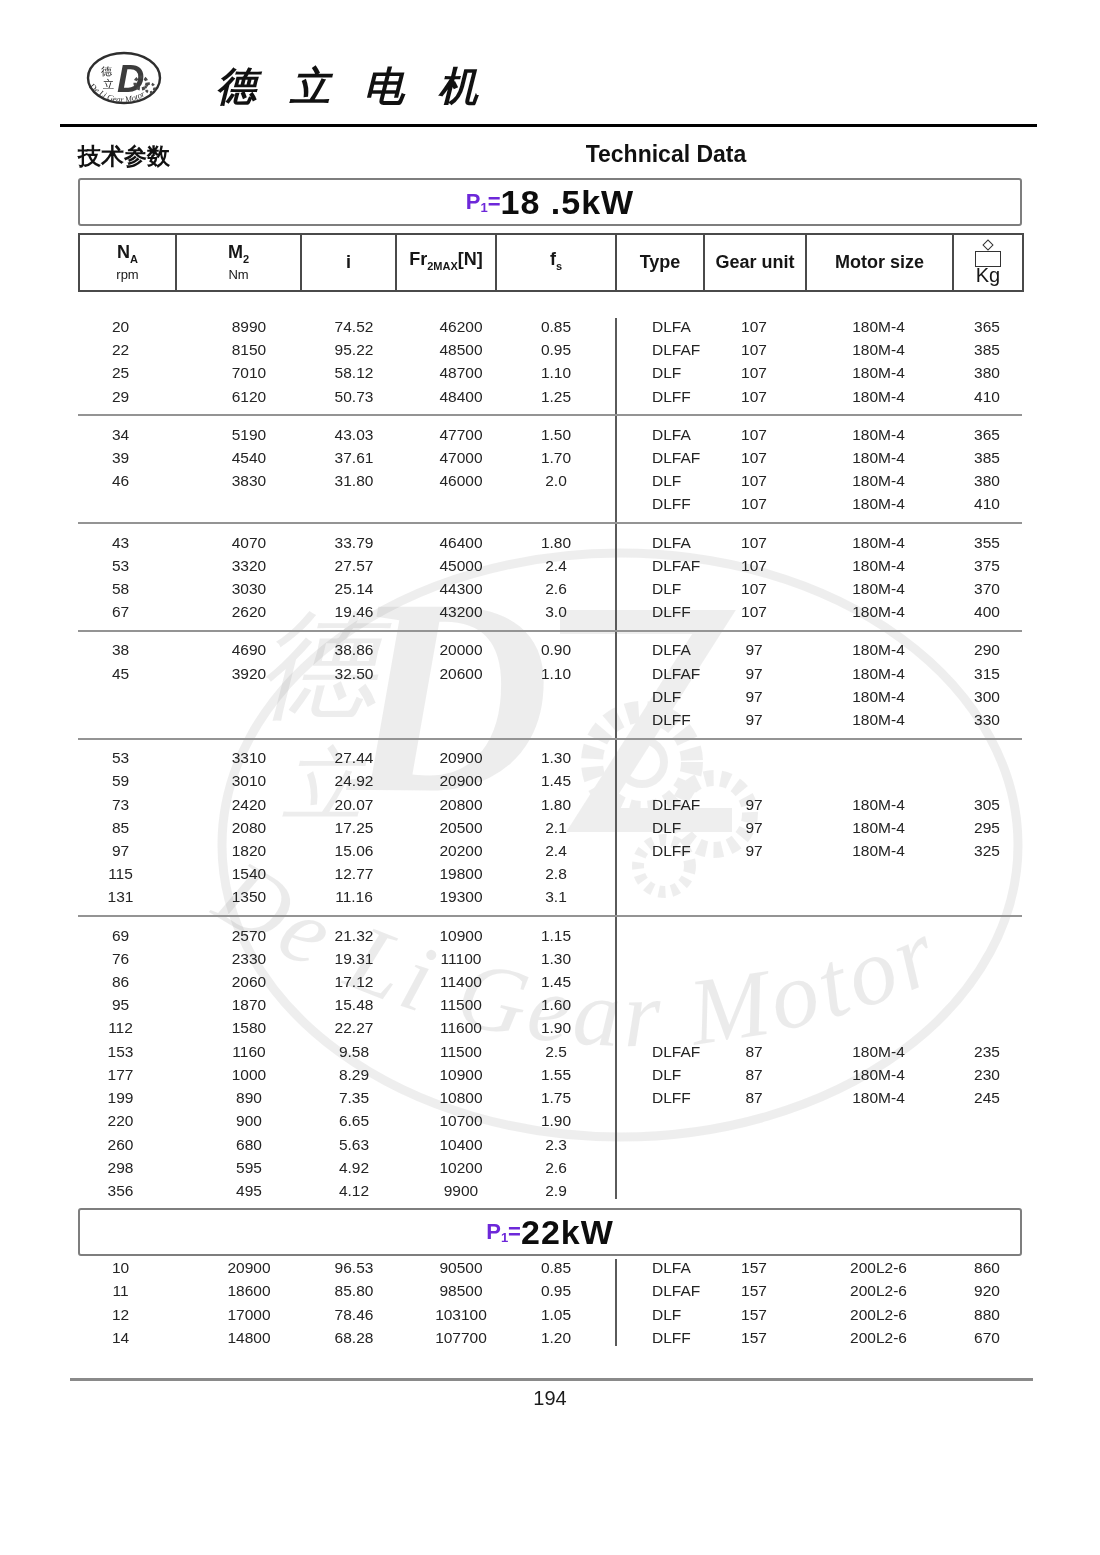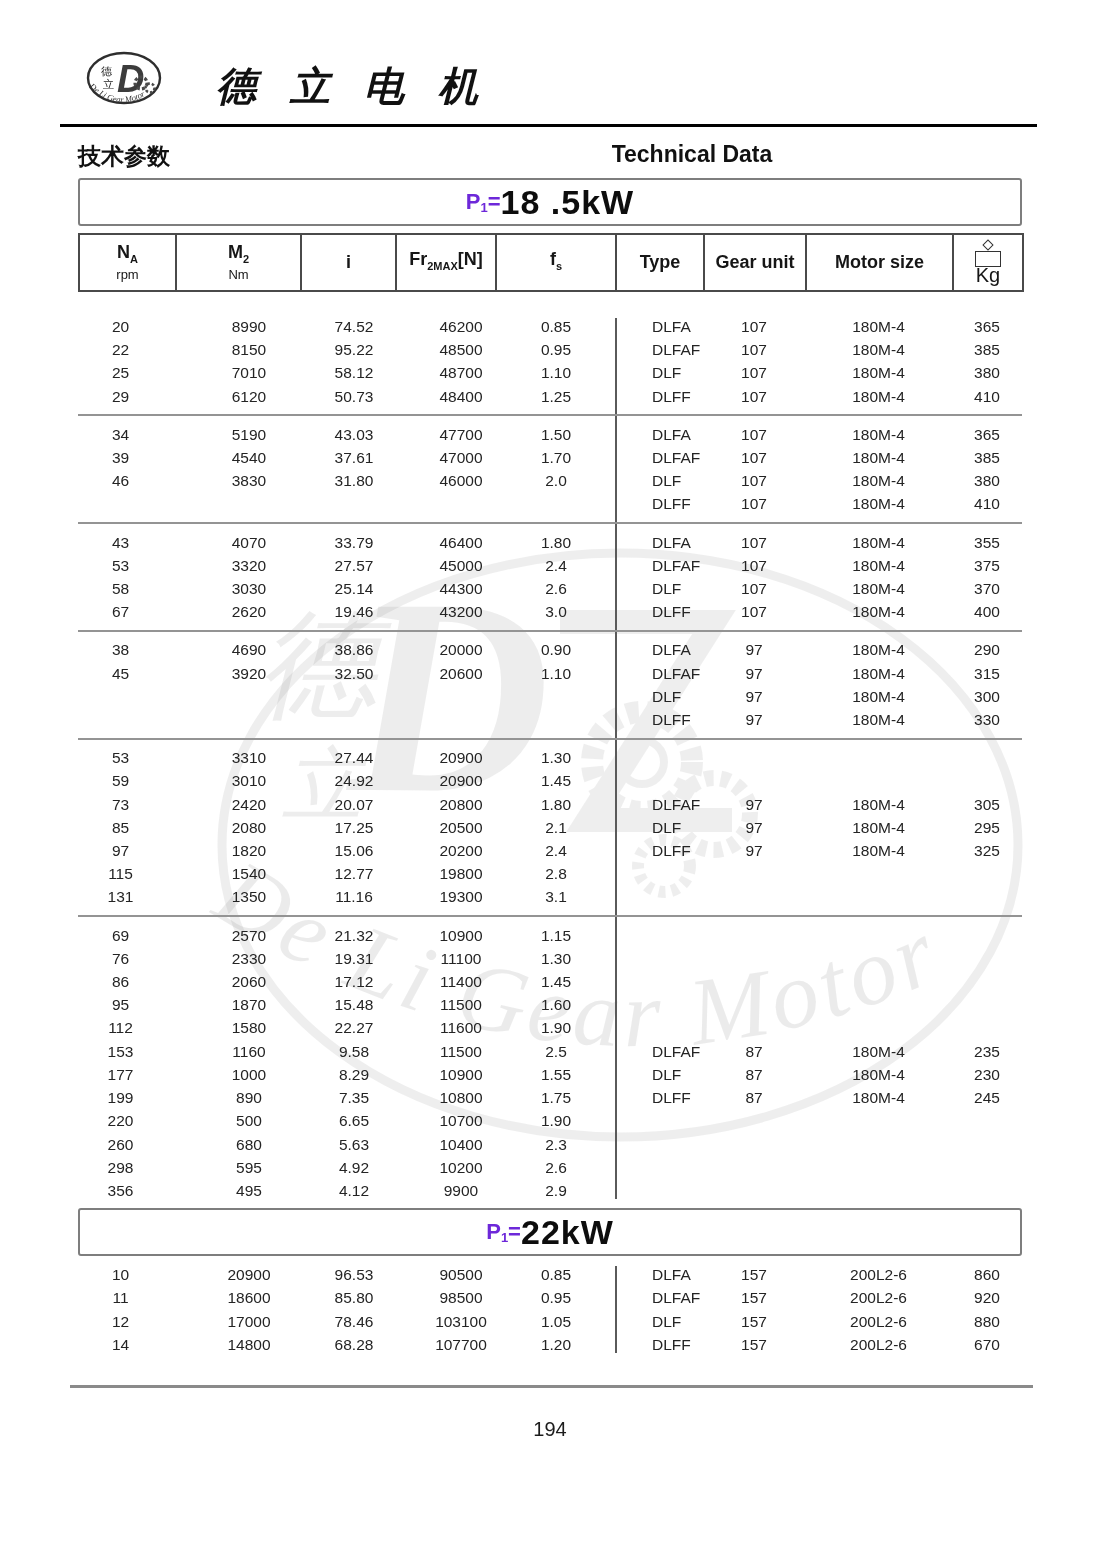--- a/index.html
+++ b/index.html
@@ -18,21 +18,21 @@
   .brand-name {
     margin-left:28px; font-family:"Liberation Serif","DejaVu Serif",serif;
     font-size:40px; font-weight:bold; font-style:italic; letter-spacing:12px;
     color:#111; white-space:nowrap;
   }
   .brand-rule { height:3px; background:#000; width:977px; margin-left:-18px; margin-top:2px; }
 
   
   .section-heads { position:relative; height:28px; margin-top:14px; }
   .head-zh { font-size:23px; font-weight:bold; color:#111; }
-  .head-en { position:absolute; top:0; left:614px; transform:translateX(-50%);
+  .head-en { position:absolute; top:0; left:588px; transform:translateX(-50%);
              font-size:23px; font-weight:bold; color:#111; white-space:nowrap; }
 
   
   .power-box {
     box-sizing:border-box; width:944px; height:48px;
     border:2px solid #7e7e7e; border-radius:3px;
     display:flex; align-items:center; justify-content:center;
   }
   .power-box.first { margin-top:9px; }
   .power-box.second { margin-top:6px; }
@@ -52,38 +52,38 @@
   .kg-icon { width:30px; margin:0 auto; }
   .kg-diamond { display:block; width:6px; height:6px; border:1.2px solid #333;
                 transform:rotate(45deg); margin:0 auto 2px auto; background:#fff; }
   .kg-rect { display:block; width:24px; height:14px; border:1.6px solid #333;
              margin:0 auto; background:transparent; }
   .kg-label { font-size:20px; font-weight:normal; line-height:17px; }
 
   
   .groups { position:relative; width:944px; }
   .groups.main { margin-top:23px; }
-  .groups.single { margin-top:7px; }
+  .groups.single { }
   .vline { position:absolute; left:537px; width:2px; background:#5a5a5a; top:3px; bottom:3px; z-index:0; }
   table.grp { width:944px; border-collapse:collapse; table-layout:fixed; position:relative; z-index:1; }
   table.grp td {
     padding:0; height:23.2px; line-height:23.2px; font-size:15.5px;
     text-align:center; color:#242424; white-space:nowrap; overflow:visible;
   }
   table.grp td.c0 { padding-right:12px; }
   table.grp td.c1 { padding-left:23px; }
   table.grp td.c2 { padding-left:13px; }
   table.grp td.c3 { padding-left:32px; }
   table.grp td.c4 { padding-left:2px; }
   table.grp td.c5 { text-align:left; padding-left:37px; }
   .group-sep { height:2px; background:#949494; margin:6.5px 0; position:relative; z-index:1; }
 
   
   .footer-rule { height:3px; background:#8a8a8a; width:963px; margin-left:-8px; margin-top:29px; }
-  .page-num { text-align:center; font-size:20px; color:#1c1c1c; margin-top:30px; width:944px; }
+  .page-num { text-align:center; font-size:20px; color:#1c1c1c; margin-top:6px; width:944px; }
 </style>
 </head>
 <body>
 
 <div class="page">
 
   <svg class="watermark" width="1100" height="1555" viewBox="0 0 1100 1555" aria-hidden="true">
     <ellipse cx="620" cy="845" rx="398" ry="292" fill="none" stroke="#8a8a8a" stroke-opacity="0.15" stroke-width="9"></ellipse>
     <g opacity="0.12" fill="#6f6f6f" font-family="&quot;Liberation Serif&quot;,&quot;DejaVu Serif&quot;,serif">
       <text x="258" y="705" font-size="118" font-style="italic">德</text>
@@ -613,21 +613,21 @@
               <td class="c2">7.35</td>
               <td class="c3">10800</td>
               <td class="c4">1.75</td>
               <td class="c5">DLFF</td>
               <td class="c6">87</td>
               <td class="c7">180M-4</td>
               <td class="c8">245</td>
             </tr>
             <tr>
               <td class="c0">220</td>
-              <td class="c1">500</td>
+              <td class="c1">900</td>
               <td class="c2">6.65</td>
               <td class="c3">10700</td>
               <td class="c4">1.90</td>
               <td class="c5"></td>
               <td class="c6"></td>
               <td class="c7"></td>
               <td class="c8"></td>
             </tr>
             <tr>
               <td class="c0">260</td>

